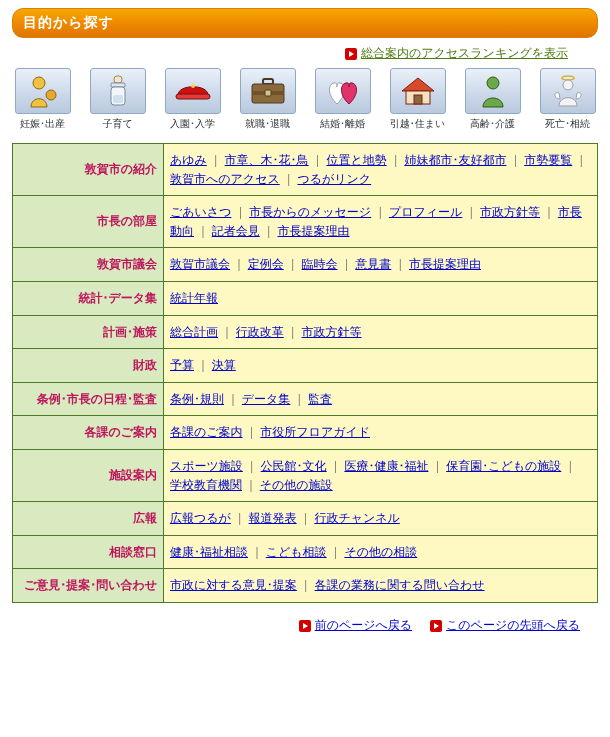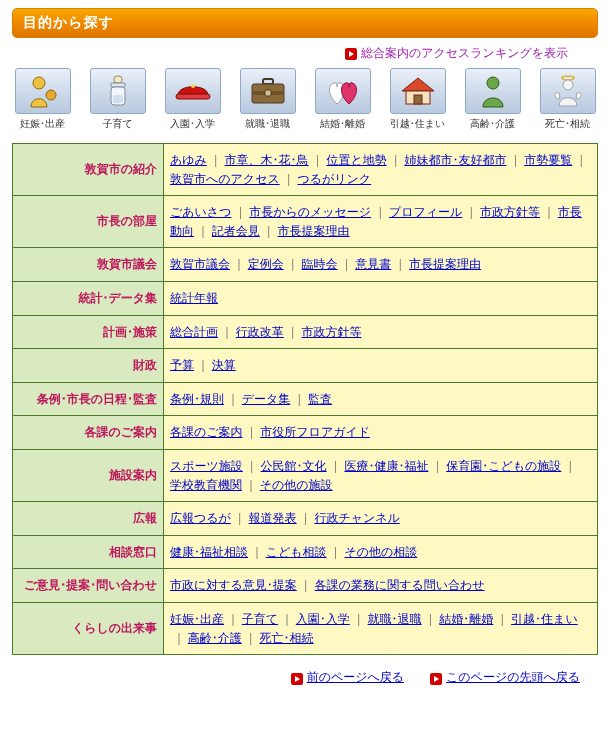--- a/index.html
+++ b/index.html
@@ -20,21 +20,21 @@
     width: 610px;
     height: 737px;
     box-sizing: border-box;
     padding: 8px 12px 0 12px;
     position: relative;
   }
 
   
   .title-bar {
     height: 30px;
-    border-radius: 5px;
+    border-radius: 11px;
     background: linear-gradient(to bottom, #f7a800 0%, #f08c00 45%, #e07400 100%);
     border: 1px solid #d98000;
     display: flex;
     align-items: center;
     padding: 0 10px;
     box-sizing: border-box;
     margin-bottom: 6px;
   }
   .title-bar .title-text {
     color: #ffffff;
@@ -55,21 +55,22 @@
   .arrow-icon {
     display: inline-block;
     width: 12px;
     height: 12px;
     margin-right: 4px;
     position: relative;
     top: 1px;
   }
   .arrow-icon svg { display: block; }
   .ranking-link {
-    color: #a21caf;
+    color: #4d7c0f;
+    text-decoration: underline;
     font-size: 12px;
     cursor: pointer;
   }
 
   
   .icon-row {
     display: flex;
     justify-content: center;
     gap: 14px;
     margin-bottom: 12px;
@@ -134,21 +135,21 @@
   .sep {
     color: #666666;
     padding: 0 3px;
   }
 
   
   .footer-row {
     display: flex;
     justify-content: flex-end;
     align-items: center;
-    gap: 26px;
+    gap: 18px;
     margin-top: 14px;
     padding-right: 18px;
   }
   .footer-item {
     display: flex;
     align-items: center;
     cursor: pointer;
   }
   .footer-item .flink {
     color: #0000cc;
@@ -352,26 +353,20 @@
         <td class="links">
           <a>健康･福祉相談</a><span class="sep">｜</span><a>こども相談</a><span class="sep">｜</span><a>その他の相談</a>
         </td>
       </tr>
       <tr>
         <td class="cat">ご意見･提案･問い合わせ</td>
         <td class="links">
           <a>市政に対する意見･提案</a><span class="sep">｜</span><a>各課の業務に関する問い合わせ</a>
         </td>
       </tr>
-      <tr>
-        <td class="cat">くらしの出来事</td>
-        <td class="links">
-          <a>妊娠･出産</a><span class="sep">｜</span><a>子育て</a><span class="sep">｜</span><a>入園･入学</a><span class="sep">｜</span><a>就職･退職</a><span class="sep">｜</span><a>結婚･離婚</a><span class="sep">｜</span><a>引越･住まい</a><span class="sep">｜</span><a>高齢･介護</a><span class="sep">｜</span><a>死亡･相続</a>
-        </td>
-      </tr>
     </tbody>
   </table>
 
   <div class="footer-row">
     <div class="footer-item">
       <span class="arrow-icon">
         <svg width="12" height="12" viewBox="0 0 12 12">
           <rect x="0" y="0" width="12" height="12" rx="2" fill="#d40000"></rect>
           <path d="M4 3 L9 6 L4 9 Z" fill="#ffffff"></path>
         </svg>

